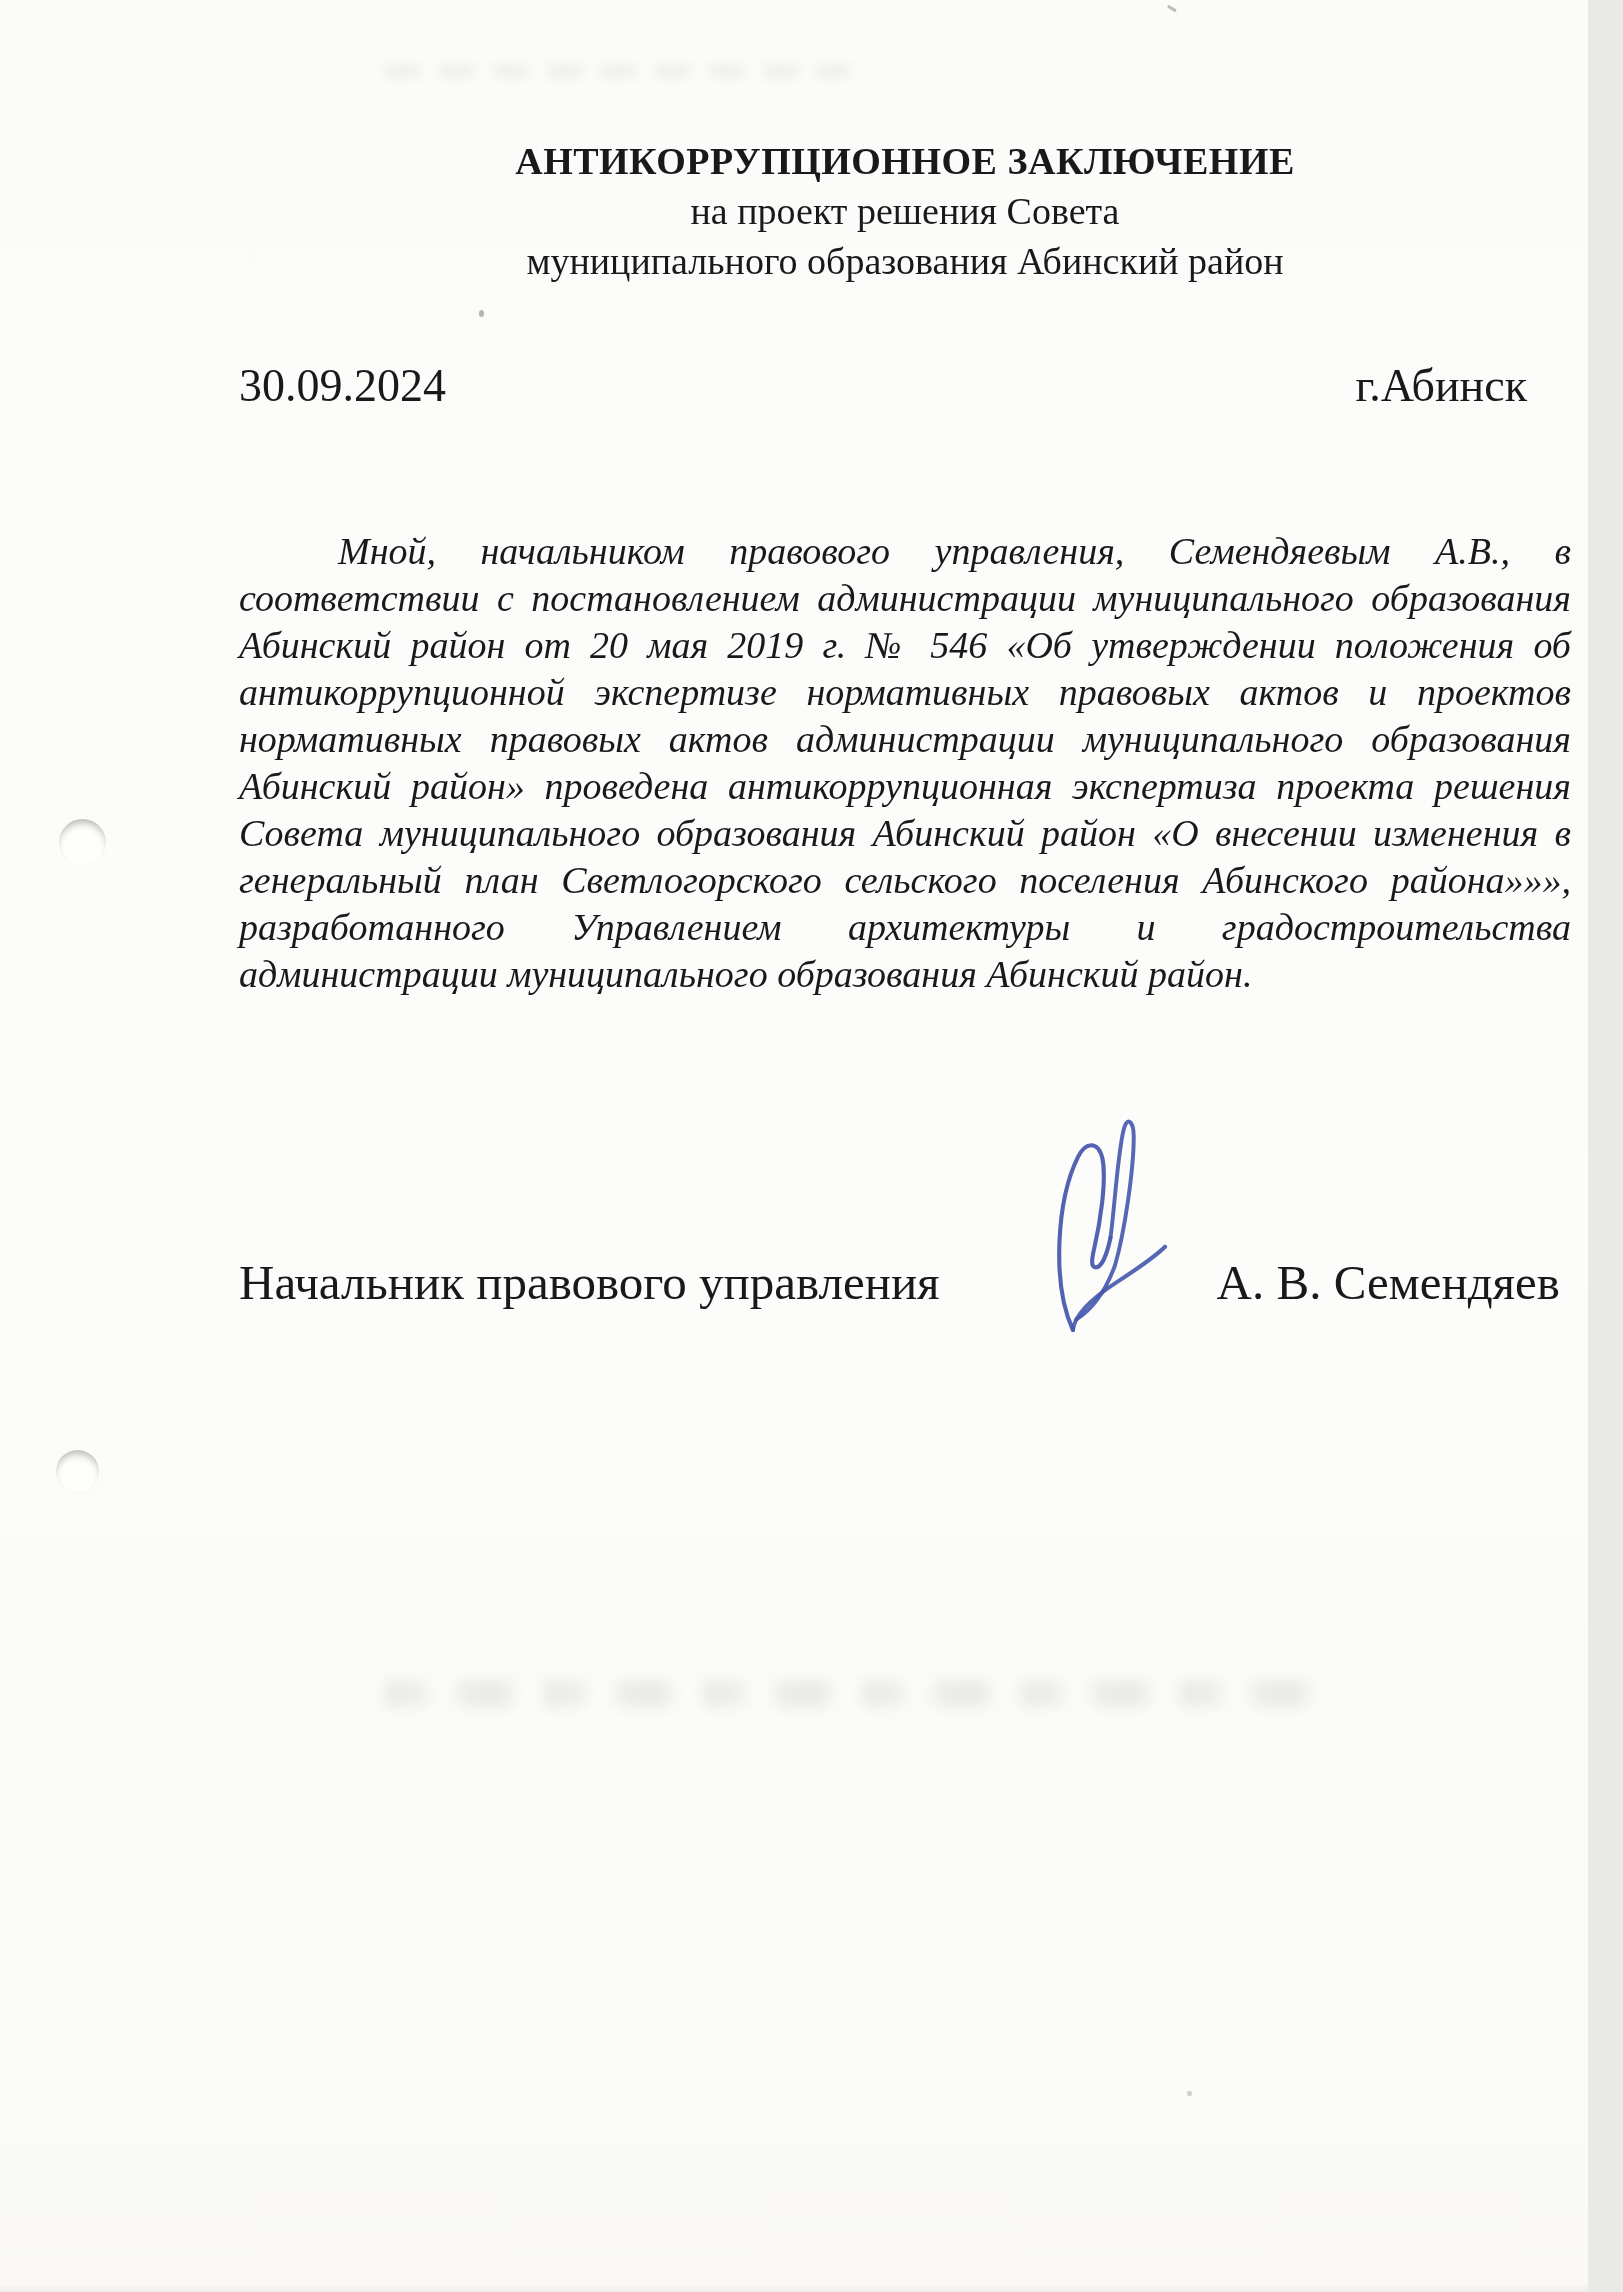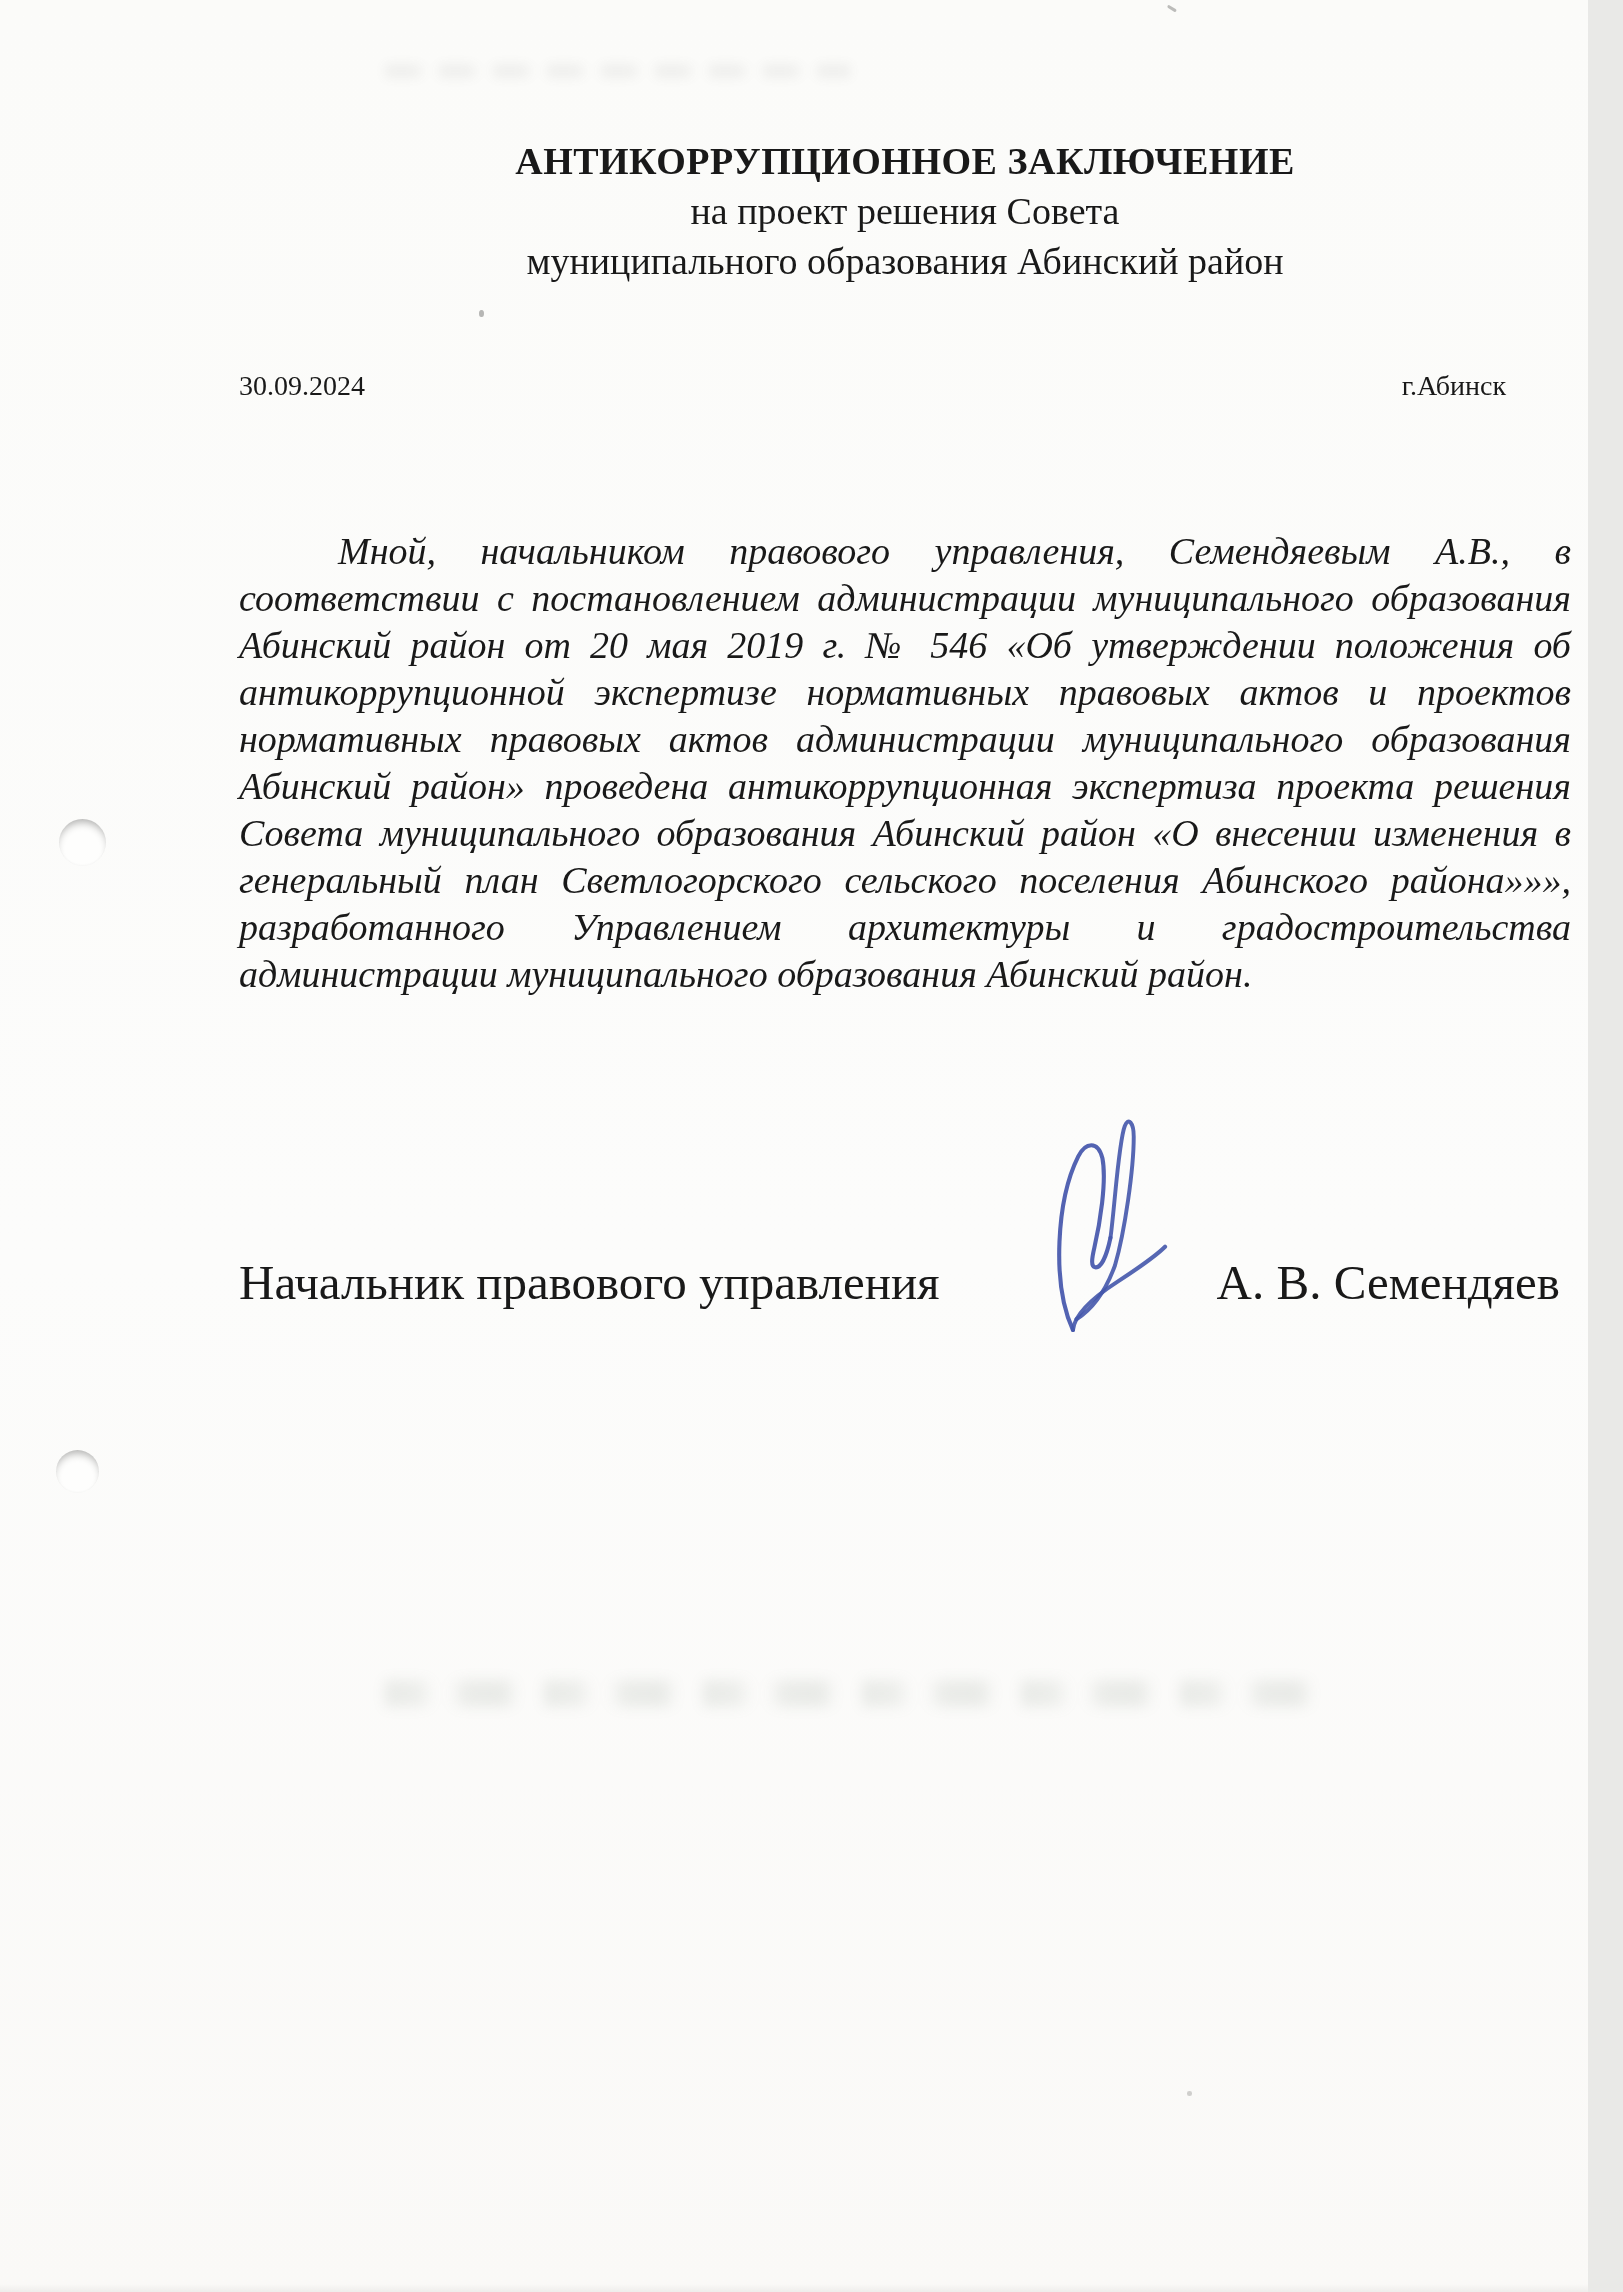--- a/index.html
+++ b/index.html
@@ -29,23 +29,23 @@
     font-size: 38px; line-height: 50px;
     white-space: nowrap;
   }
   .title-main { font-weight: bold; letter-spacing: 0.5px; }
 
   
   .dateline {
     position: absolute;
     left: 239px; top: 362px; width: 1332px;
     display: flex; justify-content: space-between;
-    font-size: 28px; line-height: 47px; align-items: center;
+    font-size: 46px; line-height: 47px; align-items: center;
   }
-  .dateline .place { margin-right: 65px; }
+  .dateline .place { margin-right: 44px; }
 
   
   .body-text {
     position: absolute;
     left: 239px; top: 528px; width: 1332px;
     font-size: 38px; line-height: 47px;
     text-align: justify;
   }
   .body-text p { margin: 0; text-indent: 99px; font-style: italic; }
 

